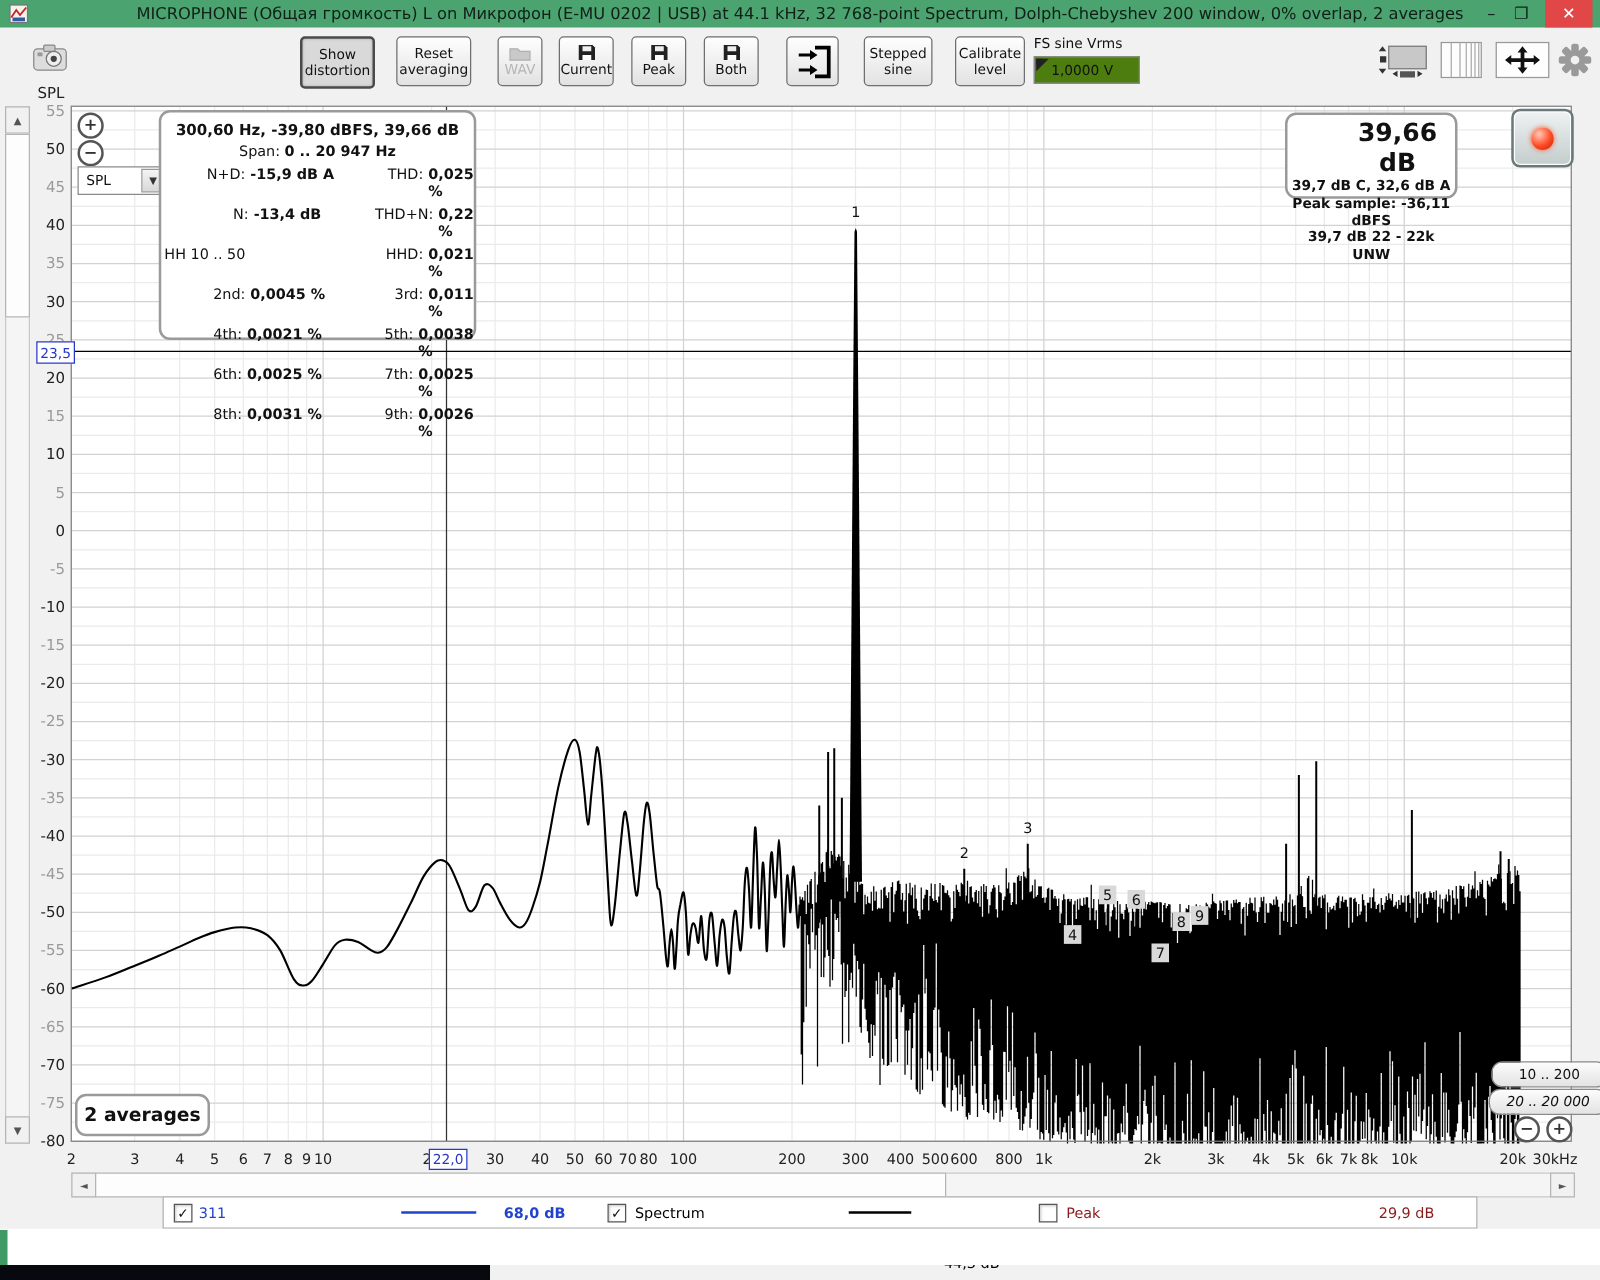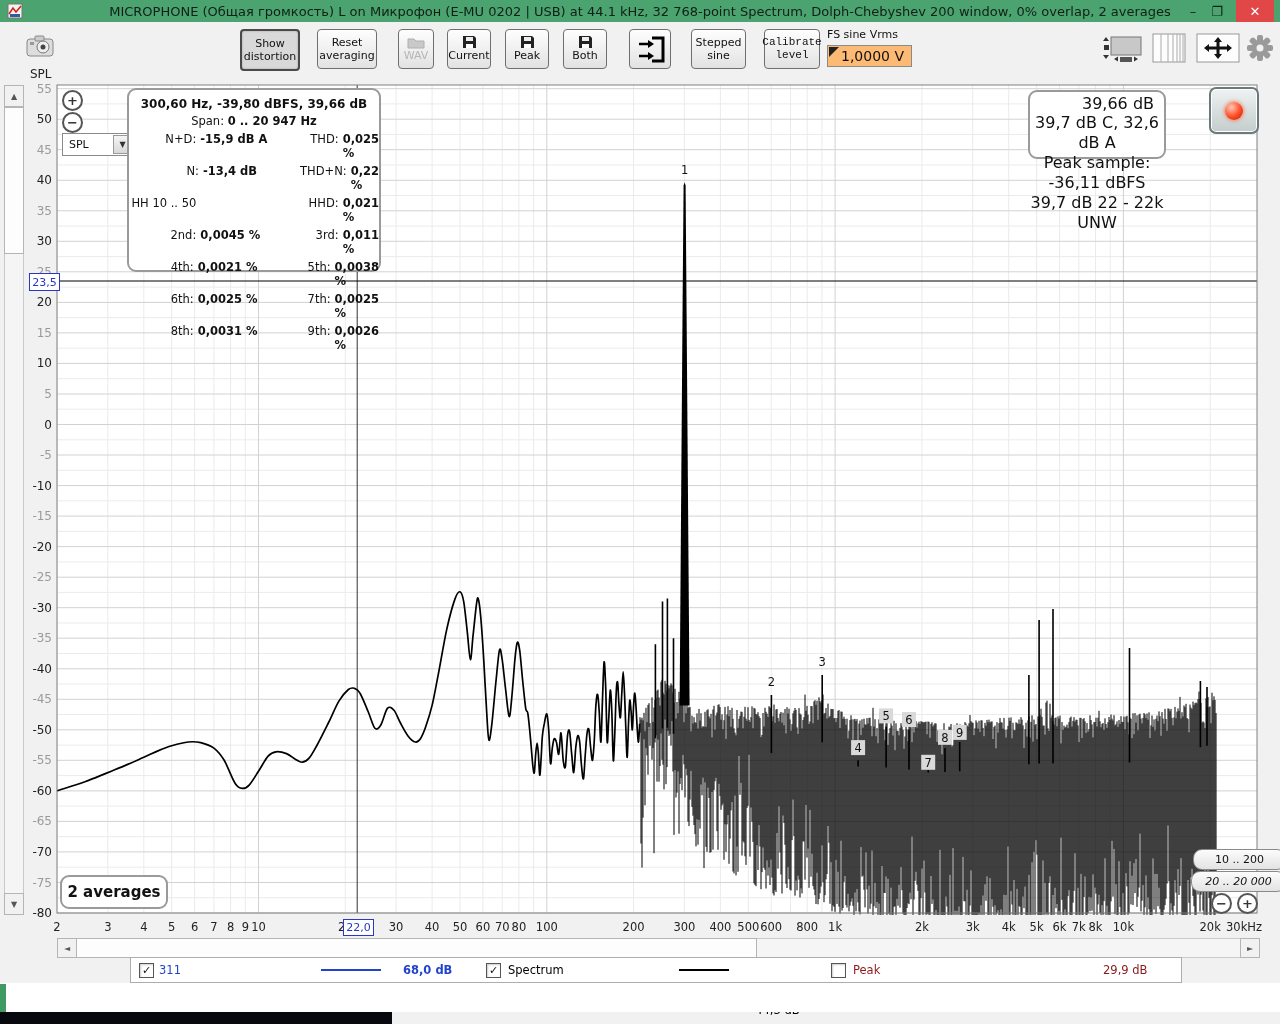--- a/index.html
+++ b/index.html
@@ -39,26 +39,26 @@
   #infobox{left:127px;top:88px;width:250px;height:180px;font-size:11.5px;}
   .ib-line1{text-align:center;font-weight:bold;font-size:12px;margin-top:7px;}
   .ib-line2{text-align:center;margin-top:3px;}
   .ib-row{display:flex;margin-top:4px;}
   .ib-l{width:72px;text-align:right;}
   .ib-v{width:88px;text-align:left;padding-left:4px;font-weight:bold;}
   .ib-l2{width:60px;text-align:right;}
   .ib-v2{flex:1;text-align:left;padding-left:4px;font-weight:bold;}
   
   #levelbox{left:1028px;top:90px;width:134px;height:65px;text-align:center;}
-  #levelbig{font-size:16px;font-weight:normal;margin-top:2px;margin-left:42px;}
-  .lvl-sm{font-size:16px;font-weight:400;line-height:1.25;}
+  #levelbig{font-size:20px;font-weight:bold;margin-top:2px;margin-left:42px;}
+  .lvl-sm{font-size:11px;font-weight:700;line-height:1.25;}
   
   .iconsvg{display:block;}
-  #fsinput{position:absolute;left:827px;top:45px;width:70px;height:20px;background:#fdba74;border:1px solid #8a8a8a;
-           font-size:14px;display:flex;align-items:center;padding-left:13px;}
+  #fsinput{position:absolute;left:827px;top:45px;width:70px;height:20px;background:#4d7c0f;border:1px solid #8a8a8a;
+           font-size:11px;display:flex;align-items:center;padding-left:13px;}
   #fsinput:before{content:"";position:absolute;left:1px;top:1px;border:5px solid transparent;border-left-color:#222;border-top-color:#222;}
   #spl-dd{position:absolute;left:62px;top:133px;width:64px;height:21px;background:#fff;border:1px solid #8a8a8a;
           font-size:11px;display:flex;align-items:center;padding-left:6px;}
   #spl-dd-btn{position:absolute;right:1px;top:1px;width:17px;height:17px;background:linear-gradient(#f4f4f4,#d8d8d8);
           border:1px solid #999;font-size:8px;display:flex;align-items:center;justify-content:center;color:#333;}
   #recbtn{position:absolute;left:1209px;top:87px;width:46px;height:43px;border-radius:7px;border:2px solid #6a7a7a;
           background:linear-gradient(#eef2f2,#c4cccc);box-shadow:inset 0 0 0 1px #fff;display:flex;align-items:center;justify-content:center;}
   #recdot{width:18px;height:18px;border-radius:50%;background:radial-gradient(circle at 35% 30%,#ffc9b8,#ff4a22 55%,#c21c00);box-shadow:0 0 4px #ff5a33;}
 </style>
 </head>
@@ -129,21 +129,21 @@
     <svg class="iconsvg" width="32" height="32">
       <path d="M18,5 H29 V28 H18" fill="none" stroke="#000" stroke-width="3"></path>
       <path d="M5,11 h12 M5,23 h12" stroke="#000" stroke-width="2.5"></path>
       <path d="M14,7 l6,4 -6,4 z M14,19 l6,4 -6,4 z" fill="#000"></path>
       </svg>
     </div>
 
   <div class="btn" style="left:691px;top:29px;width:53px;height:38px;">
     <span>Stepped sine</span>
     </div>
-  <div class="btn" style="left:764px;top:29px;width:54px;height:38px;font-family:Liberation Mono, monospace;">
+  <div class="btn" style="left:764px;top:29px;width:54px;height:38px;">
     <span>Calibrate level</span>
     </div>
 
   <div class="abs" style="left:827px;top:28px;font-size:11px;">FS sine Vrms</div>
   <div id="fsinput">
       <span>1,0000 V</span>
     </div>
 
   <svg class="abs iconsvg" style="left:1098px;top:33px;" width="48" height="30">
     <path d="M8,4 l3,4 h-6 z M8,26 l3,-4 h-6 z" fill="#333"></path>

